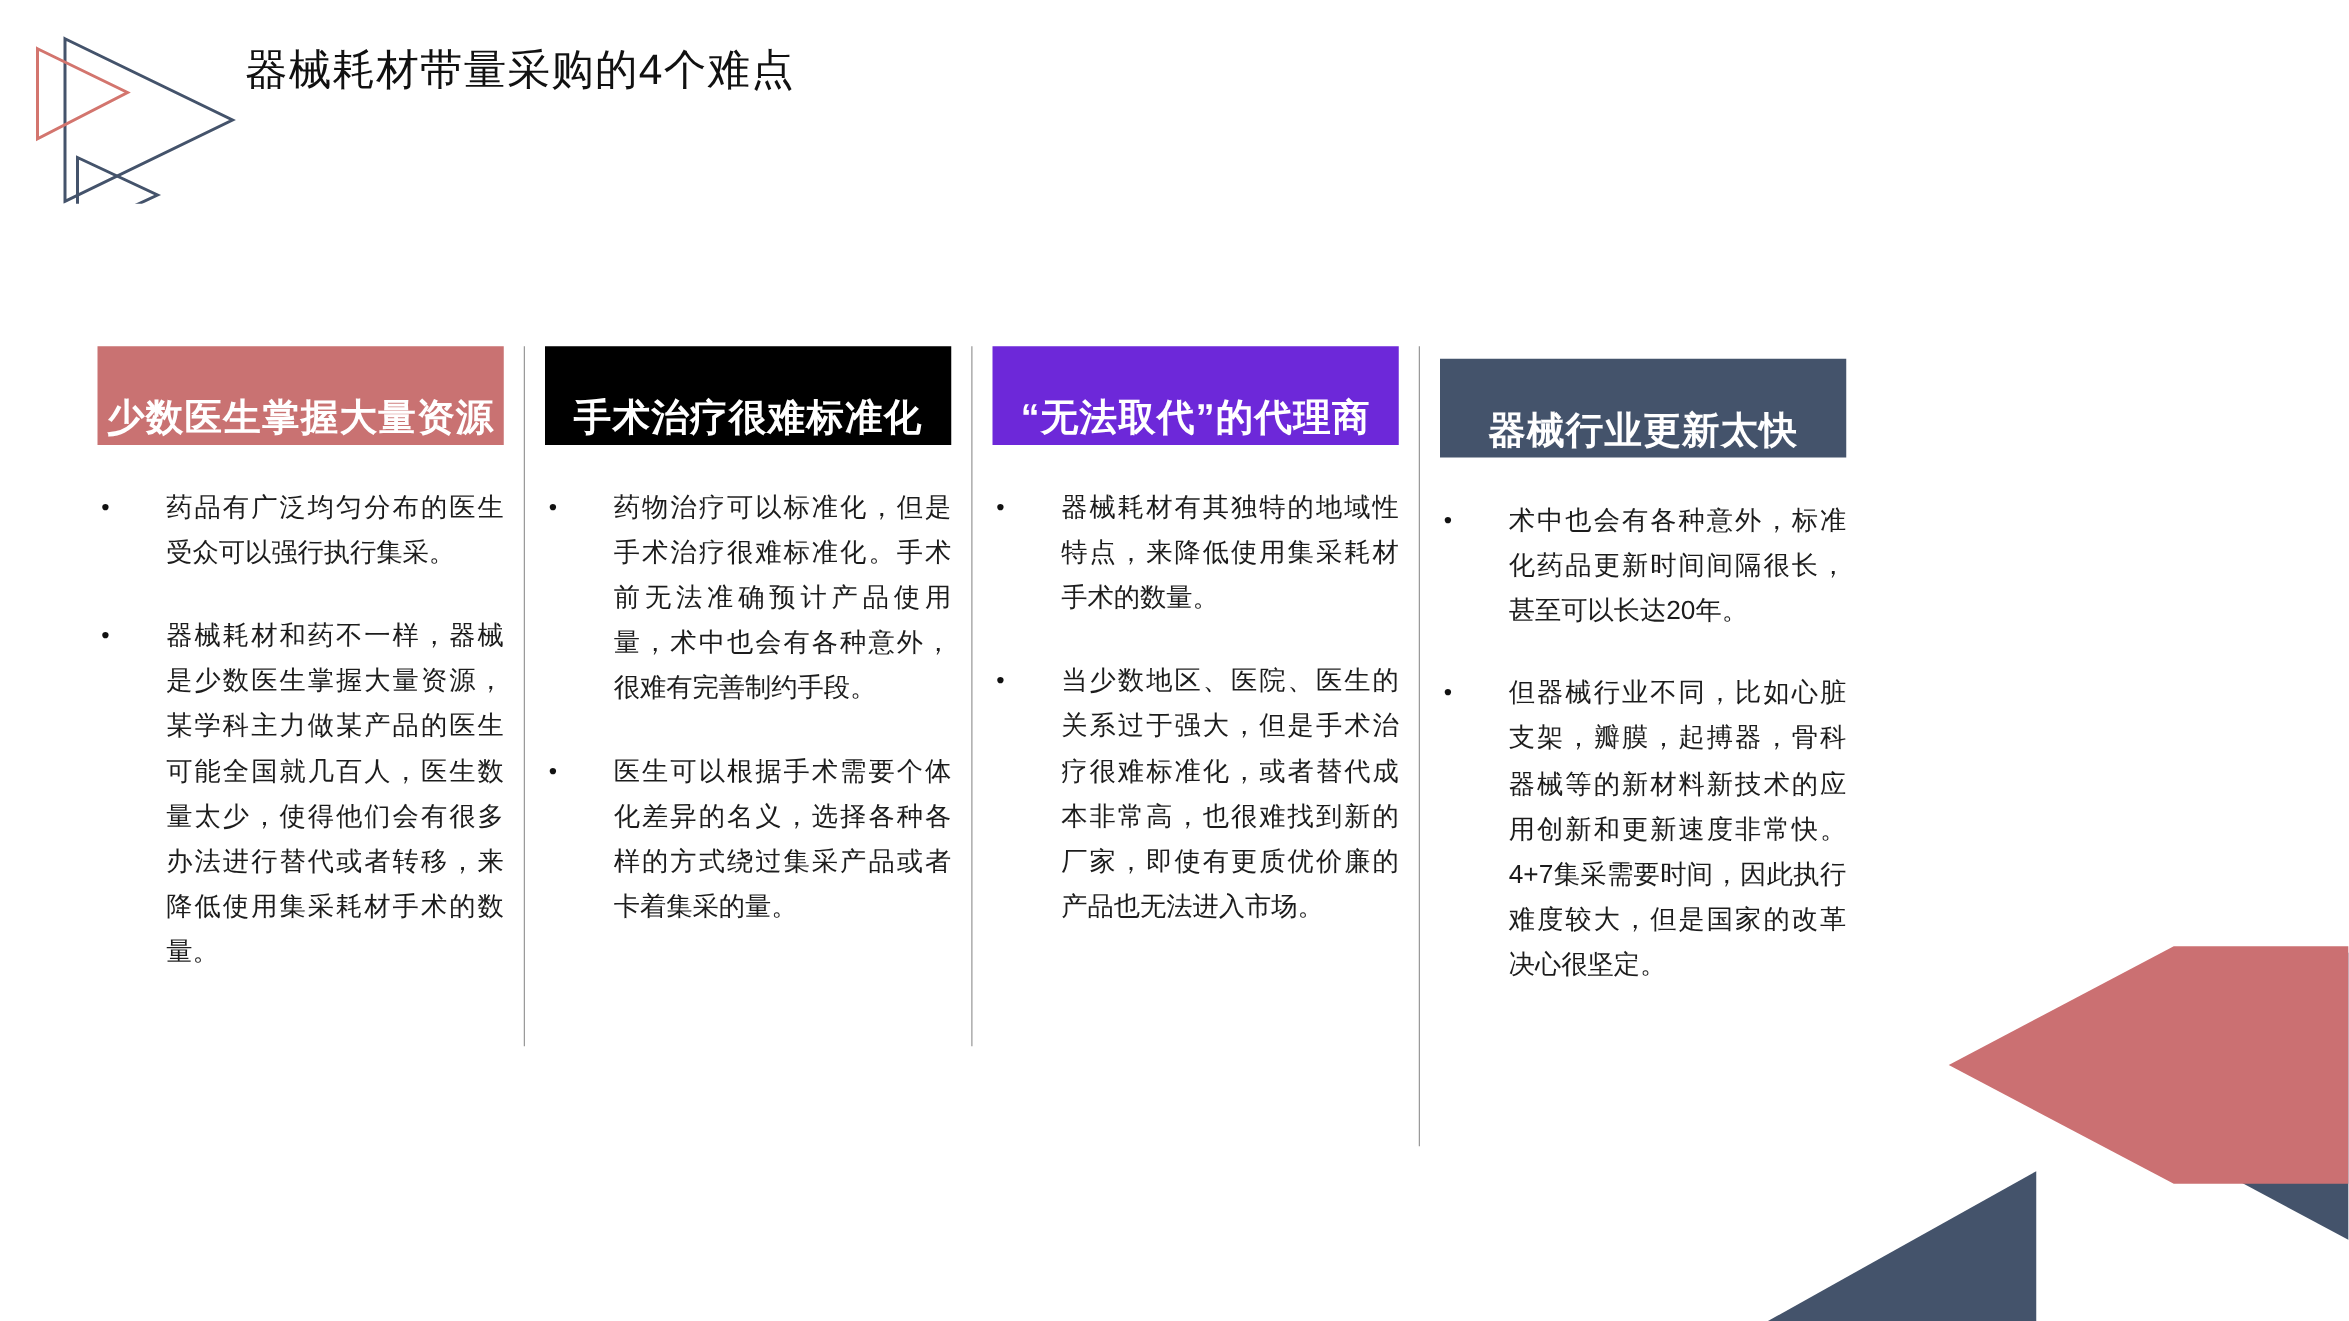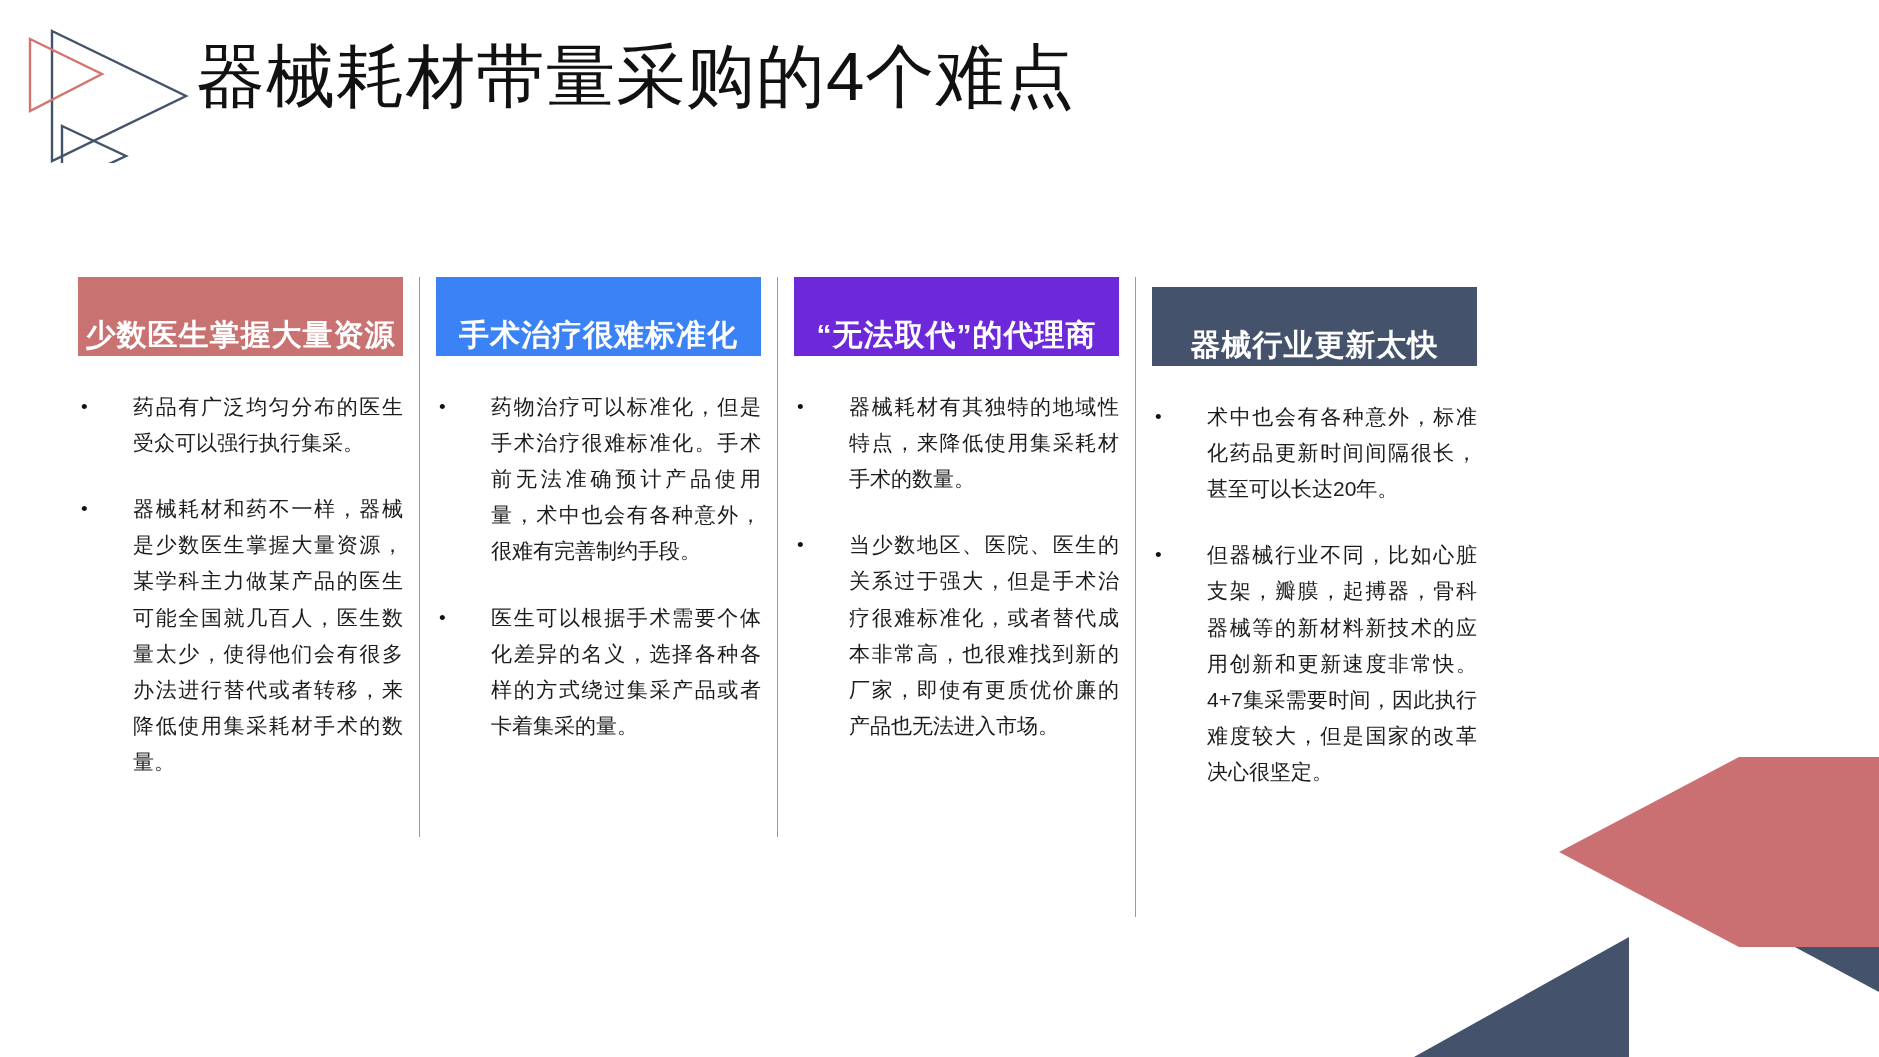--- a/index.html
+++ b/index.html
@@ -26,21 +26,21 @@
     top: 18px;
     width: 185px;
     height: 145px;
   }
 
   
   #page-title {
     position: absolute;
     left: 196px;
     top: 36px;
-    font-size: 69px;
+    font-size: 34px;
     font-weight: 400;
     letter-spacing: 1px;
     color: #111111;
     line-height: 1.18;
     white-space: nowrap;
     text-align: right;
   }
 
   
   #columns {
@@ -157,21 +157,21 @@
           <span class="btext">器械耗材和药不一样，器械是少数医生掌握大量资源，某学科主力做某产品的医生可能全国就几百人，医生数量太少，使得他们会有很多办法进行替代或者转移，来降低使用集采耗材手术的数量。</span>
         </div>
       </div>
     </div>
 
     <div class="col-gap">
       <div class="divider d1"></div>
     </div>
 
     <div class="column">
-      <div class="col-header" style="background:#3b82f6;">
+      <div class="col-header" style="background:#000000;">
         <span class="htext">手术治疗很难标准化</span>
       </div>
       <div class="bullets">
         <div class="bullet">
           <span class="dot">•</span>
           <span class="btext">药物治疗可以标准化，但是手术治疗很难标准化。手术前无法准确预计产品使用量，术中也会有各种意外，很难有完善制约手段。</span>
         </div>
         <div class="bullet">
           <span class="dot">•</span>
           <span class="btext">医生可以根据手术需要个体化差异的名义，选择各种各样的方式绕过集采产品或者卡着集采的量。</span>

